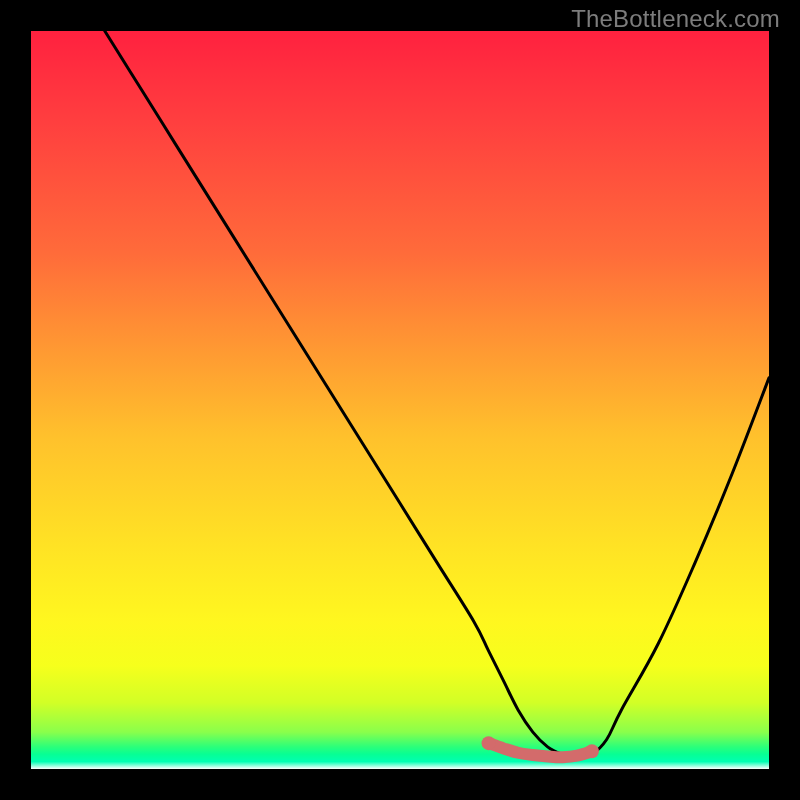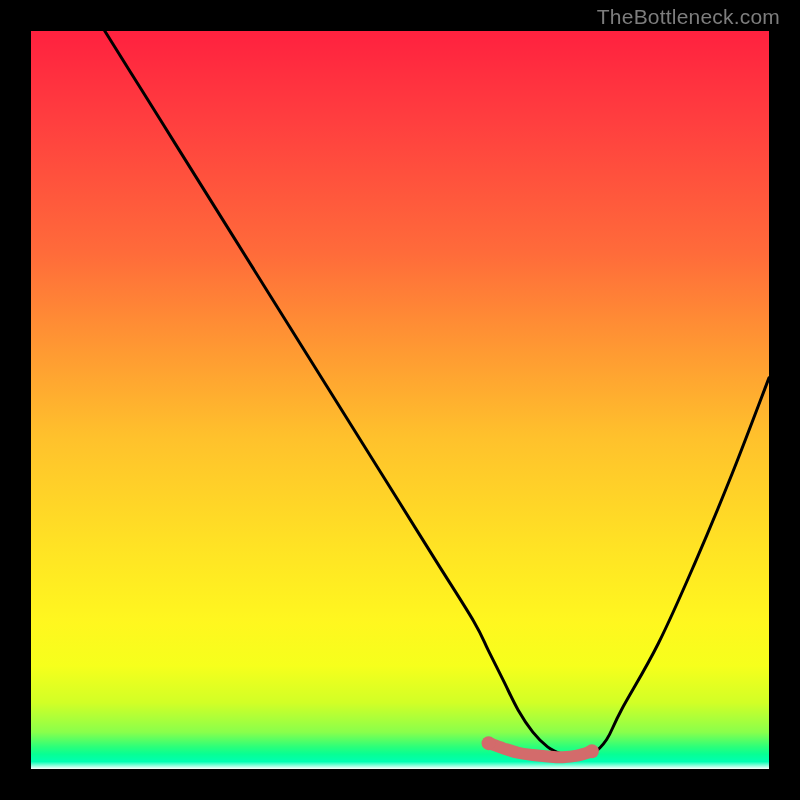--- a/index.html
+++ b/index.html
@@ -48,21 +48,21 @@
     width: 738px;
     height: 738px;
     overflow: visible;
   }
   .attribution {
     position: absolute;
     top: 5px;
     right: 20px;
     color: #7d7d7d;
     font-family: Arial, Helvetica, sans-serif;
-    font-size: 21px;
+    font-size: 24px;
     letter-spacing: 0.2px;
   }
 </style>
 </head>
 <body>
 
 <div class="chart-container">
   <div class="plot-area">
     <svg viewBox="0 0 738 738">
       <path id="main-curve" fill="none" stroke="#000" stroke-width="3" stroke-linecap="round" d="M 73.8 0 C 80.442 10.627199999999993, 97.416 37.78559999999996, 110.7 59.039999999999964 C 123.98400000000001 80.29439999999997, 134.316 96.82560000000004, 147.6 118.08000000000004 C 160.884 139.33440000000004, 171.216 155.86560000000003, 184.5 177.12 C 197.784 198.37439999999998, 208.116 214.90559999999996, 221.4 236.15999999999997 C 234.684 257.41439999999994, 245.01600000000002 273.94559999999996, 258.3 295.2 C 271.584 316.4544, 281.916 332.98560000000003, 295.2 354.24 C 308.484 375.4944, 318.81600000000003 392.0256, 332.1 413.28 C 345.384 434.53439999999995, 355.716 451.06559999999996, 369 472.32 C 382.284 493.5744, 392.61600000000004 510.10560000000004, 405.90000000000003 531.36 C 419.184 552.6144, 433.50120000000004 574.4592, 442.8 590.4 C 452.0988 606.3408, 452.2464 609.2927999999999, 457.56 619.92 C 462.8736 630.5472, 467.0064 638.8128, 472.32 649.44 C 477.6336 660.0672000000001, 481.76640000000003 669.6612, 487.08000000000004 678.96 C 492.39360000000005 688.2588000000001, 496.5264 694.4580000000001, 501.84000000000003 701.1 C 507.15360000000004 707.742, 511.2864 711.8748, 516.6 715.86 C 521.9136 719.8452, 526.0464000000001 721.2474, 531.36 723.24 C 536.6736 725.2326, 540.8064 726.93, 546.12 726.93 C 551.4336 726.93, 555.5664 726.561, 560.88 723.24 C 566.1936 719.919, 570.3264 716.4504000000001, 575.64 708.48 C 580.9535999999999 700.5096, 581.1012 696.2292, 590.4 678.96 C 599.6988 661.6908000000001, 614.016 639.108, 627.3 612.54 C 640.584 585.972, 650.916 561.9132, 664.2 531.36 C 677.484 500.8068, 687.816 476.01, 701.1 442.8 C 714.384 409.59000000000003, 731.358 364.12919999999997, 738 346.85999999999996"></path>

